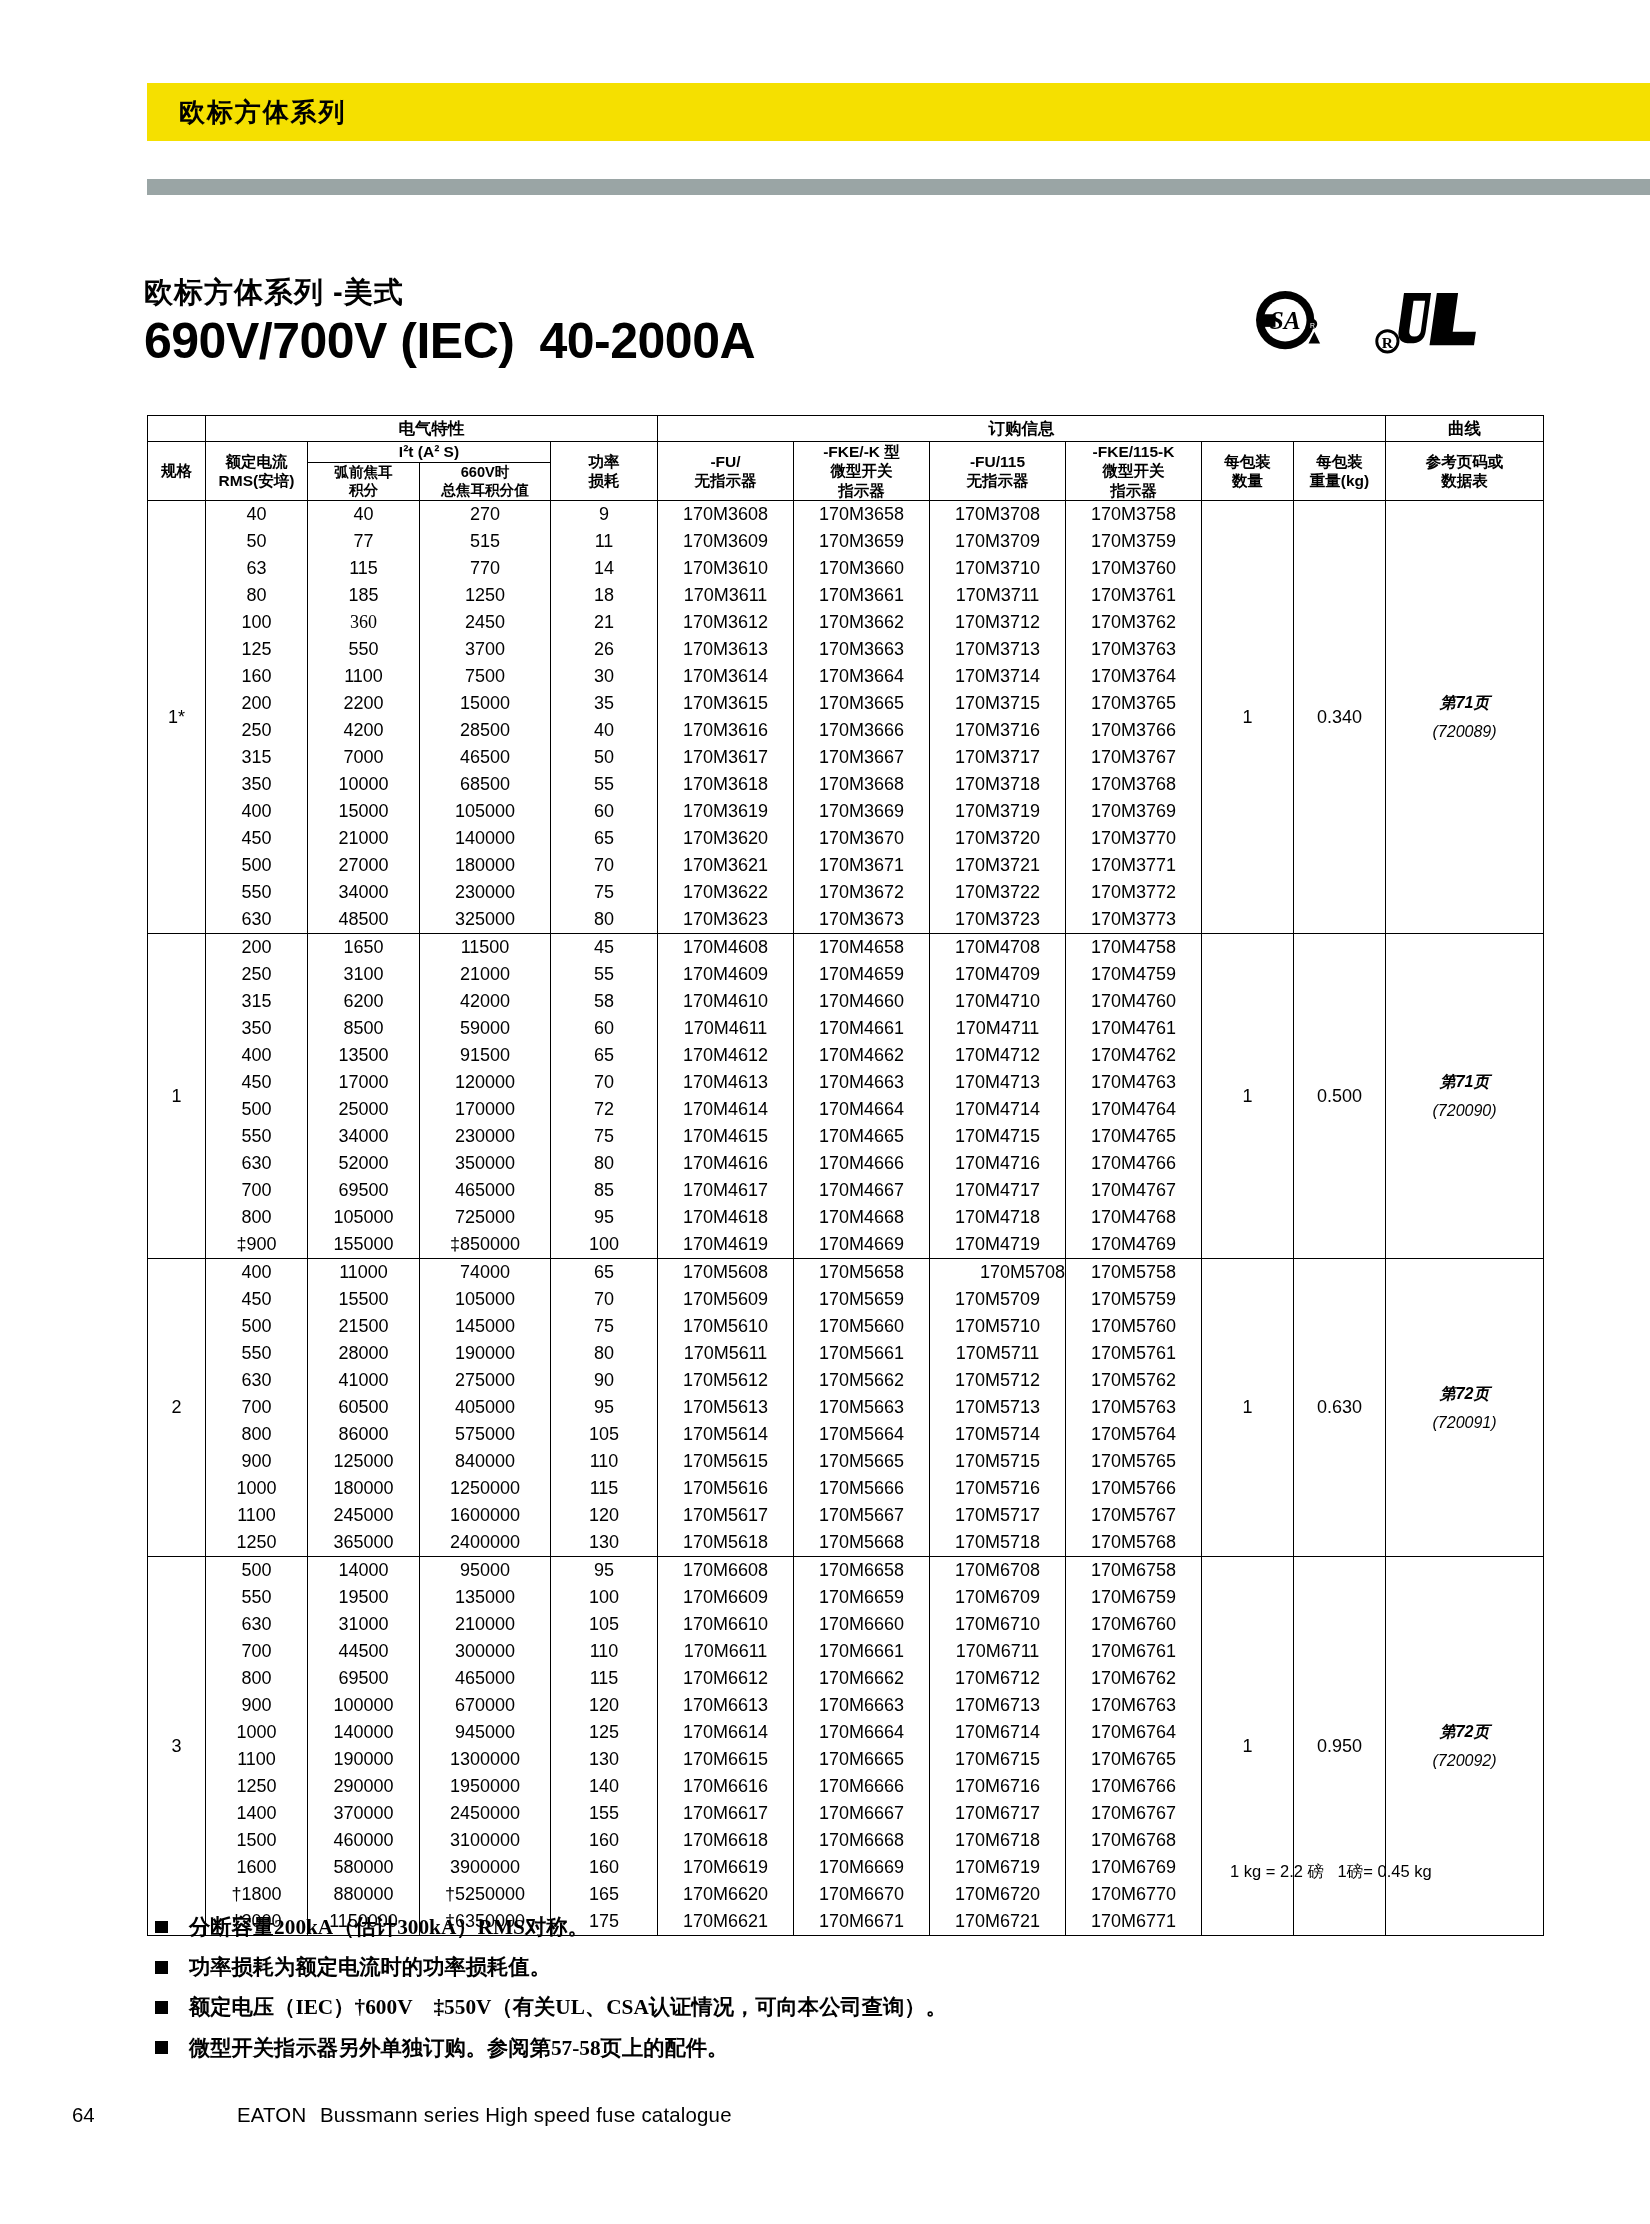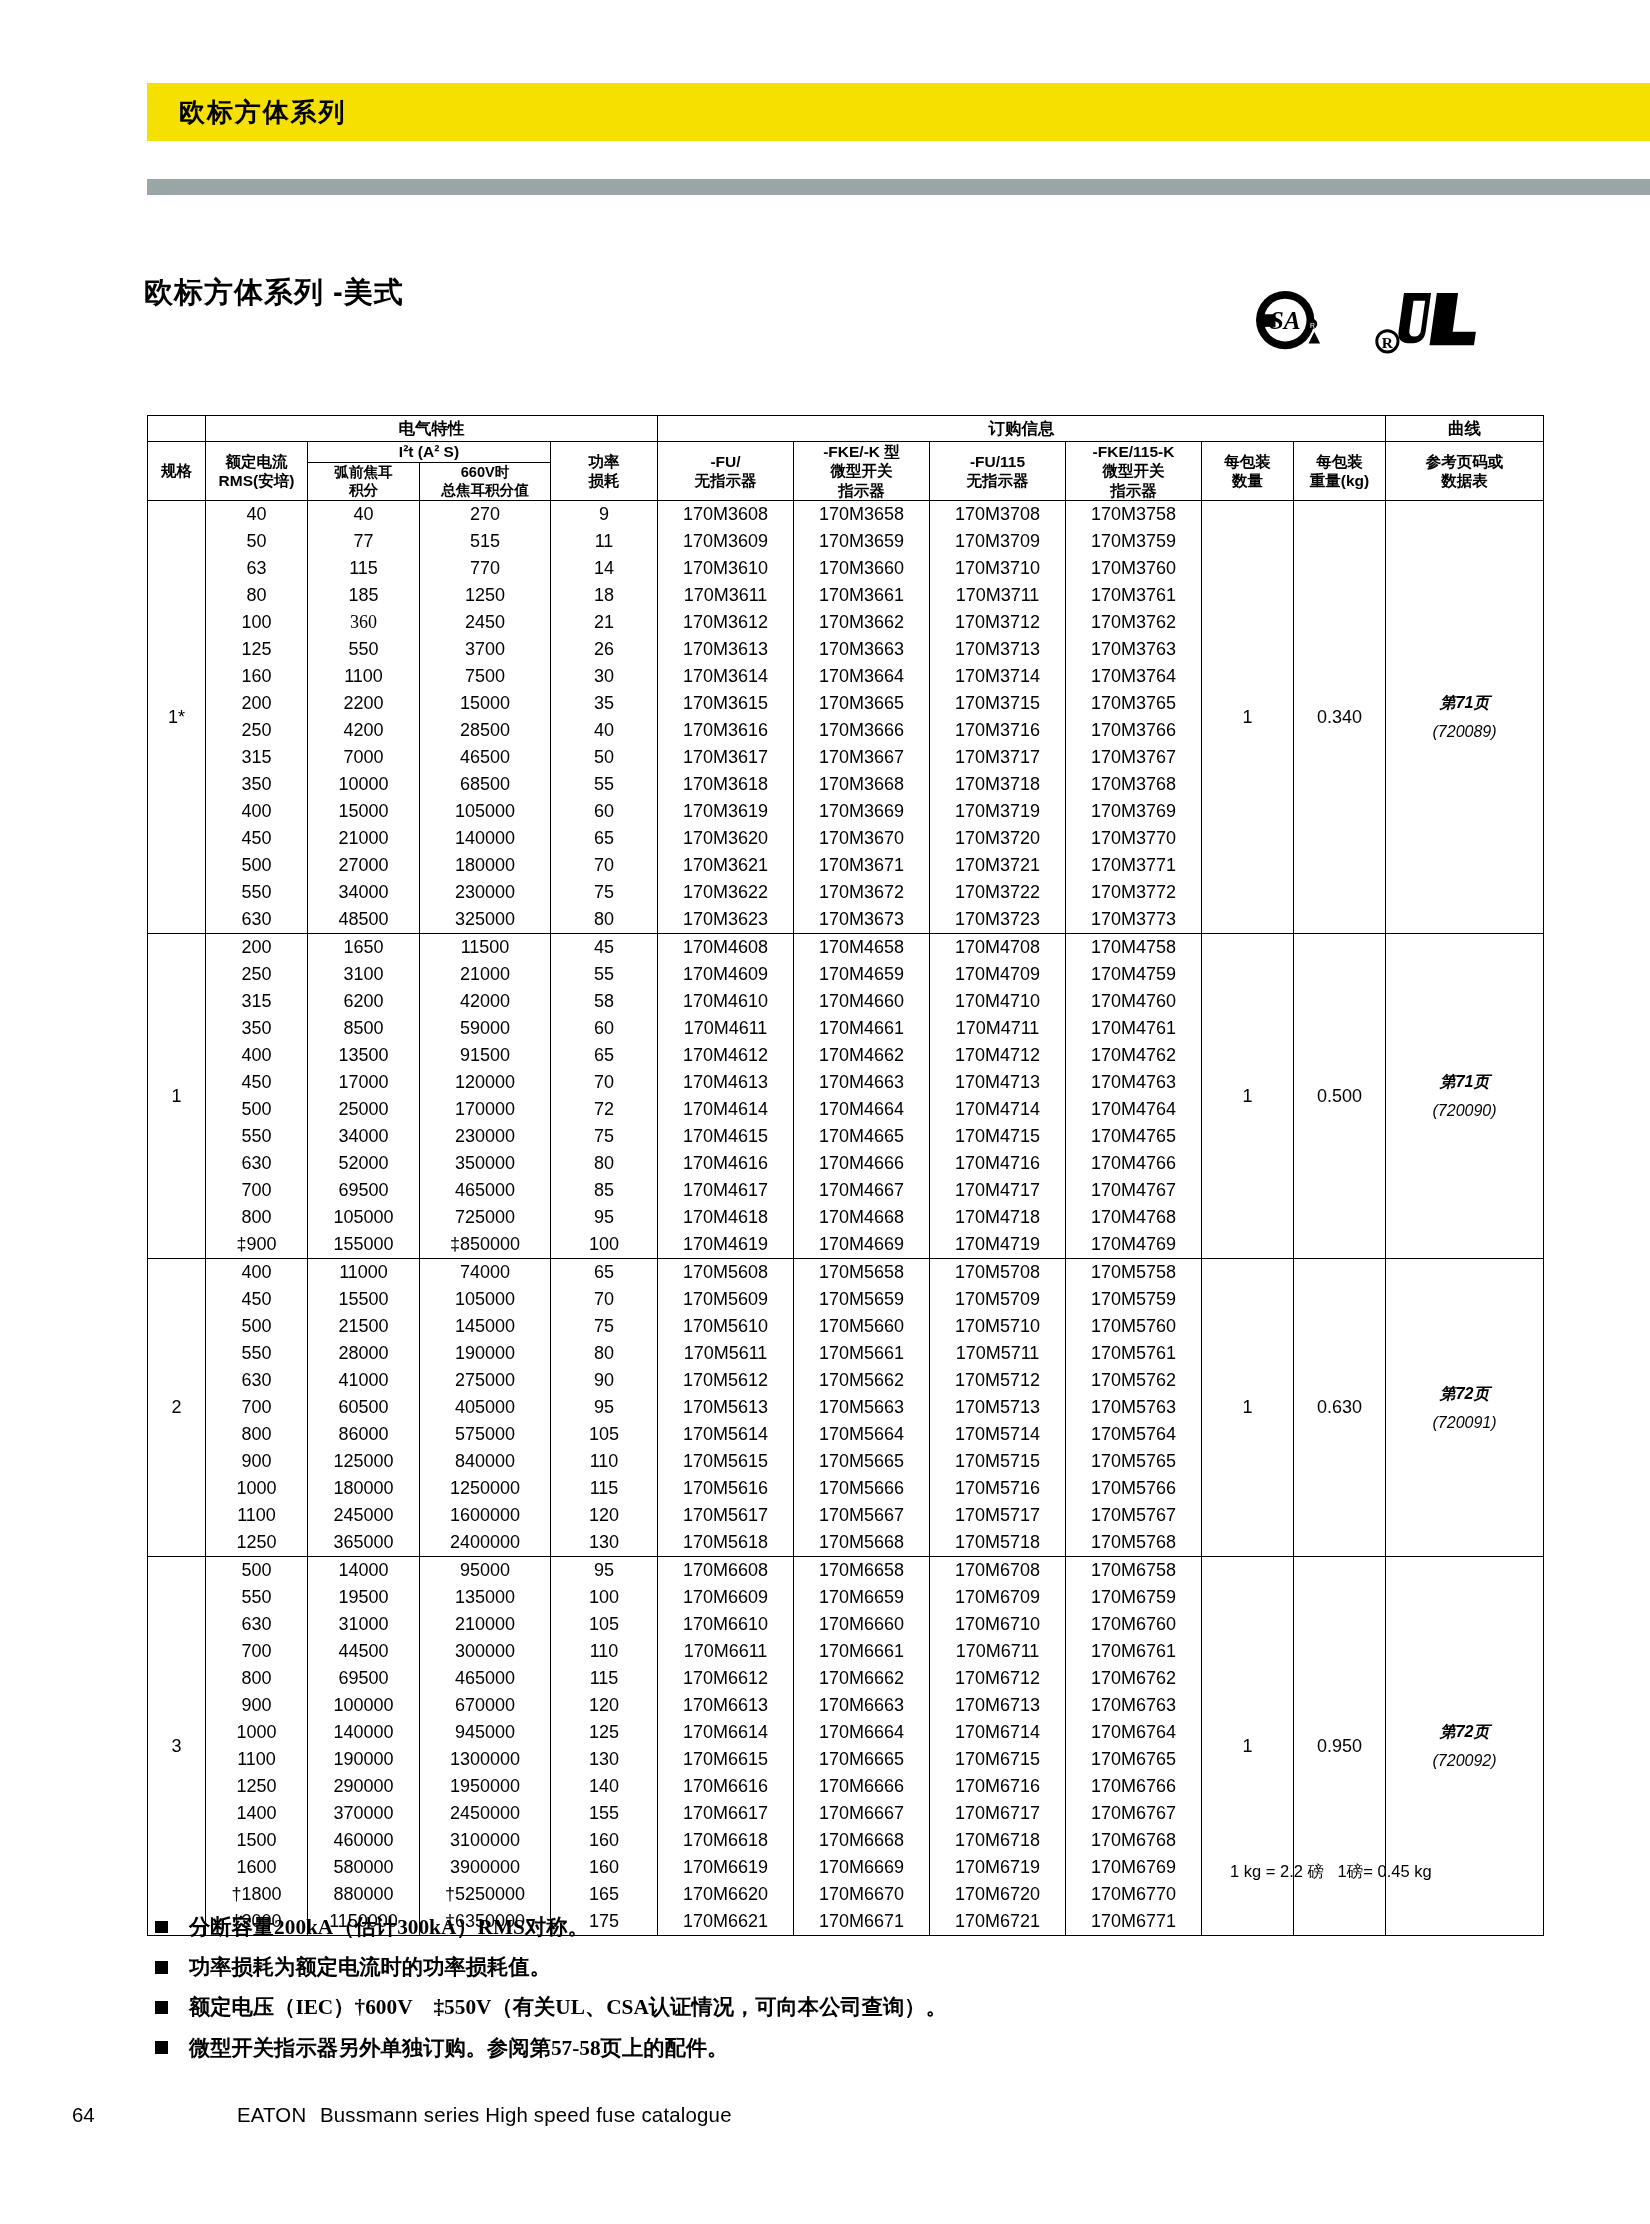--- a/index.html
+++ b/index.html
@@ -196,20 +196,23 @@
 </head>
 <body>
 
 <div class="banner">
   <span class="banner-text">欧标方体系列</span>
 </div>
 <div class="gray-rule"></div>
 
 <div class="title-zone">
   <div class="title-cn">欧标方体系列 -美式</div>
+  <div class="title-main">
+    <span>690V/700V (IEC)</span><span class="gap"></span><span>40-2000A</span>
+  </div>
 </div>
 
 <div class="certs">
   <svg class="cert-csa" width="78" height="68" viewBox="0 0 80 70">
     <circle cx="34" cy="32" r="30" fill="#000"></circle>
     <path d="M34 10 a22 22 0 1 0 0 44 a22 22 0 1 0 0 -44" fill="#fff"></path>
     <text x="34" y="41" font-family="'Liberation Serif',serif" font-size="26" font-weight="bold" text-anchor="middle" fill="#000" font-style="italic">SA</text>
     <rect x="8" y="26" width="16" height="13" fill="#000"></rect>
     <circle cx="62" cy="36" r="5" fill="#000"></circle>
     <text x="62" y="40" font-family="'Liberation Sans',sans-serif" font-size="7" text-anchor="middle" fill="#fff">R</text>
@@ -598,21 +601,21 @@
           <td class="data-cell pn" style="border-top: none;">170M4769</td>
         </tr>
         <tr>
           <td class="grp-cell" rowspan="11" style="">2</td>
           <td class="data-cell" style="border-bottom: none;">400</td>
           <td class="data-cell" style="border-bottom: none;">11000</td>
           <td class="data-cell" style="border-bottom: none;">74000</td>
           <td class="data-cell" style="border-bottom: none;">65</td>
           <td class="data-cell pn" style="border-bottom: none;">170M5608</td>
           <td class="data-cell pn" style="border-bottom: none;">170M5658</td>
-          <td class="data-cell pn" style="border-bottom: none;">170M5708</td>
+          <td class="data-cell pn" style="border-bottom: none; text-align: right;">170M5708</td>
           <td class="data-cell pn" style="border-bottom: none;">170M5758</td>
           <td class="pack-cell" rowspan="11" style="">1</td>
           <td class="pack-cell" rowspan="11" style="">0.630</td>
           <td class="curve-cell" rowspan="11">
             <div class="cv-page">第72页</div>
             <div>(720091)</div>
           </td>
         </tr>
         <tr>
           <td class="data-cell" style="border-top: none; border-bottom: none;">450</td>

